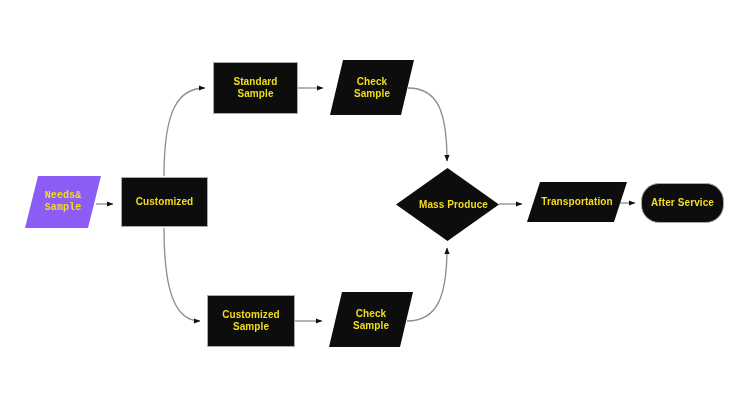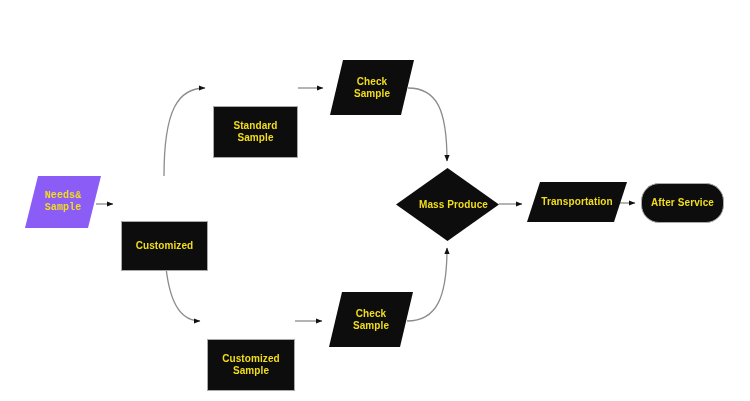--- a/index.html
+++ b/index.html
@@ -38,21 +38,20 @@
     z-index: 3;
   }
   .node .lbl {
     display: block;
     white-space: pre-line;
     pointer-events: none;
   }
   .rect {
     background: #0d0d0d;
     border: 1px solid #a9a9a9;
-    margin-top: 44px;
   }
   .para {
     background: #0d0d0d;
     border: 1px solid #a9a9a9;
   }
   .diamond-wrap {
     background: transparent;
     border: none;
   }
   .diamond-shape {

